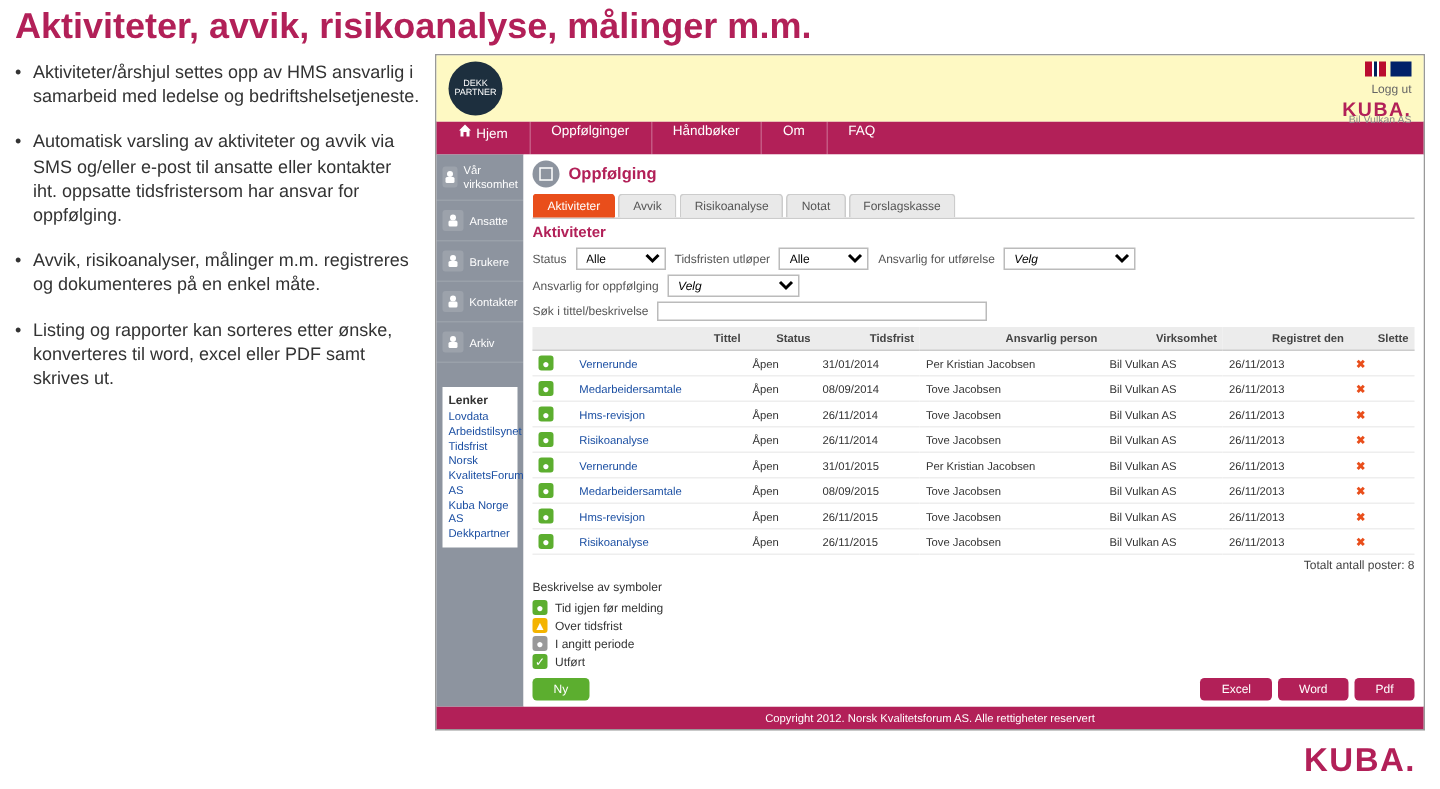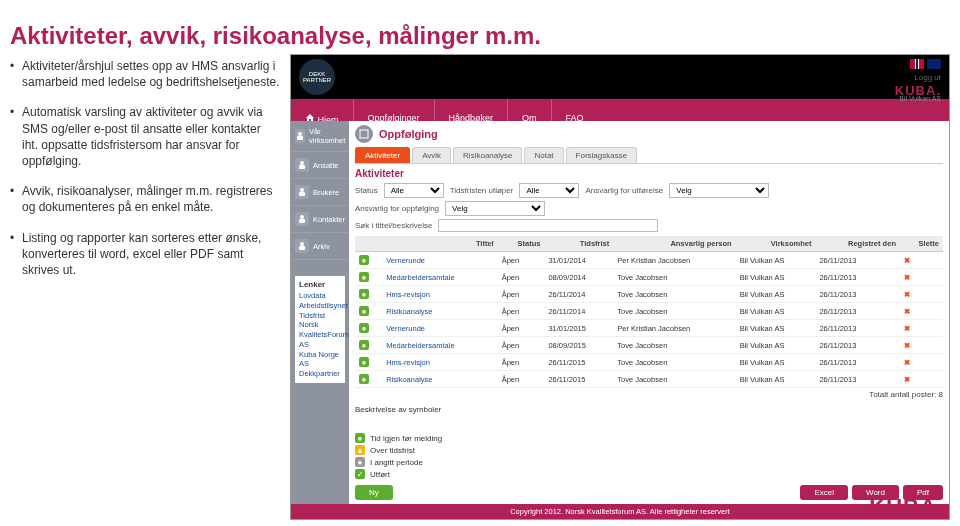--- a/index.html
+++ b/index.html
@@ -1,34 +1,34 @@
 <!DOCTYPE html>
 <html><head>
 <meta charset="utf-8">
 <style>
   * { box-sizing: border-box; margin: 0; padding: 0; }
   body { font-family: Arial, sans-serif; font-size: 10px; width: 960px; height: 526px; background: #fff; position: relative; overflow: hidden; }
-  .slide-title { font-size: 24px; font-weight: bold; color: #b22058; padding: 22px 10px 4px; }
+  .slide-title { font-size: 24px; font-weight: bold; color: #b22058; padding: 4px 10px 4px; }
   .content { display: flex; }
   .left-col { width: 290px; padding: 4px 10px; font-size: 12px; color: #333; line-height: 1.35; }
   .left-col ul { list-style: none; }
   .left-col li { margin-bottom: 14px; padding-left: 12px; position: relative; }
   .left-col li::before { content: "•"; position: absolute; left: 0; top: 0; color: #333; }
   .app { width: 660px; border: 1px solid #999; background: #f3f3f3; font-size: 9px; color: #333; }
-  .app-header { background: #000000; padding: 4px 8px 2px; position: relative; height: 44px; }
+  .app-header { background: #fef9c3; padding: 4px 8px 2px; position: relative; height: 44px; }
   .badge { position: absolute; left: 8px; top: 4px; width: 36px; height: 36px; background: #1d2f3e; border-radius: 50%; display: flex; align-items: center; justify-content: center; color: #fff; font-size: 6px; text-align: center; line-height: 1; }
   .flags { position: absolute; right: 8px; top: 4px; display: flex; gap: 3px; align-items: center; }
   .flag { width: 14px; height: 10px; display: inline-block; }
   .fl-no { background: linear-gradient(90deg,#ba0c2f 35%,#fff 35%,#fff 45%,#00205b 45%,#00205b 55%,#fff 55%,#fff 65%,#ba0c2f 65%); }
   .fl-uk { background: #012169; }
   .logout { position: absolute; right: 8px; top: 18px; font-size: 8px; color: #666; }
   .brand { position: absolute; right: 8px; top: 28px; font-weight: bold; font-size: 13px; color: #b22058; letter-spacing: 1px; }
   .brand-sub { position: absolute; right: 8px; top: 40px; font-size: 7px; color: #888; }
   .menubar { background: #b22058; display: flex; height: 22px; align-items: stretch; }
-  .menubar a { color: #fff; padding: 14px 14px; font-size: 9px; text-decoration: none; }
+  .menubar a { color: #fff; padding: 1px 14px; font-size: 9px; text-decoration: none; }
   .menubar a + a { border-left: 1px solid rgba(255,255,255,.25); }
   .menubar .home-icon { width: 10px; height: 10px; display:inline-block; }
   .app-body { display: flex; }
   .sidebar { width: 58px; background: #8d949f; }
   .side-item { display: flex; align-items: center; gap: 4px; padding: 6px 4px; color: #fff; font-size: 7.5px; border-bottom: 1px solid rgba(255,255,255,.12); }
   .side-item .sicon { width: 14px; height: 14px; background: #fff2; border-radius: 2px; display:flex; align-items:center; justify-content:center; }
   .links-block { background: #fff; margin: 16px 4px 4px; padding: 4px; font-size: 7.5px; }
   .links-block h5 { font-size: 8px; color: #333; margin-bottom: 2px; }
   .links-block a { display: block; color: #1a4ea2; text-decoration: none; line-height: 1.3; }
   .main { flex: 1; background: #fff; padding: 4px 6px; }
@@ -36,21 +36,21 @@
   .crumb .cicon { width: 18px; height: 18px; border-radius: 50%; background: #8d949f; display:flex;align-items:center;justify-content:center; }
   .crumb .ctitle { color: #b22058; font-weight: bold; font-size: 11px; }
   .tabs { display: flex; gap: 2px; border-bottom: 1px solid #ccc; margin-bottom: 4px; }
   .tab { padding: 3px 9px; background: #e9e9e9; border: 1px solid #ccc; border-bottom: none; font-size: 8px; color: #555; border-radius: 3px 3px 0 0; }
   .tab.active { background: #e94e1b; color: #fff; border-color: #e94e1b; }
   .section-title { font-size: 10px; color: #b22058; font-weight: bold; margin: 4px 0; }
   .filters { font-size: 8px; color: #555; }
   .filters .row { display: flex; align-items: center; gap: 6px; margin-bottom: 3px; flex-wrap: wrap; }
   .filters label { white-space: nowrap; }
   .filters select, .filters input[type=text] { font-size: 8px; border: 1px solid #bbb; padding: 1px 2px; background: #fff; }
-  .filters select.sm { width: 60px; } .filters select.md { width: 100px; }
+  .filters select.sm { width: 60px; } .filters select.md { width: 88px; font-style: italic; }
   .filters input[type=text] { width: 220px; }
   table.data { width: 100%; border-collapse: collapse; margin-top: 4px; font-size: 7.5px; }
   table.data th { background: #ececec; text-align: right; padding: 3px 4px; border-bottom: 1px solid #ccc; font-weight: bold; color: #444; }
   table.data td { padding: 3px 4px; border-bottom: 1px solid #eee; }
   table.data td a { color: #1a4ea2; text-decoration: none; }
   .del { color: #e94e1b; font-weight: bold; cursor: pointer; }
   .total { text-align: right; font-size: 8px; color: #444; margin-top: 2px; }
   .symbols { font-size: 8px; margin-top: 6px; }
   .symbols .sym-row { display: flex; align-items: center; gap: 5px; margin: 2px 0; }
   .sym { width: 10px; height: 10px; display:inline-flex; align-items:center; justify-content:center; border-radius:2px; font-size:8px; }
@@ -293,21 +293,21 @@
                 <td>Tove Jacobsen</td>
                 <td>Bil Vulkan AS</td>
                 <td>26/11/2013</td>
                 <td><span class="del">✖</span></td>
               </tr>
             </tbody>
         </table>
         <div class="total">Totalt antall poster: 8</div>
 
         <div class="symbols">
-          <div style="margin-bottom:19px;">Beskrivelse av symboler</div>
+          <div style="margin-bottom:4px;">Beskrivelse av symboler</div>
           <div id="symbol-list">
               <div class="sym-row">
                 <span class="sym s-green">●</span>
                 <span>Tid igjen før melding</span>
               </div>
               <div class="sym-row">
                 <span class="sym s-yellow">▲</span>
                 <span>Over tidsfrist</span>
               </div>
               <div class="sym-row">

